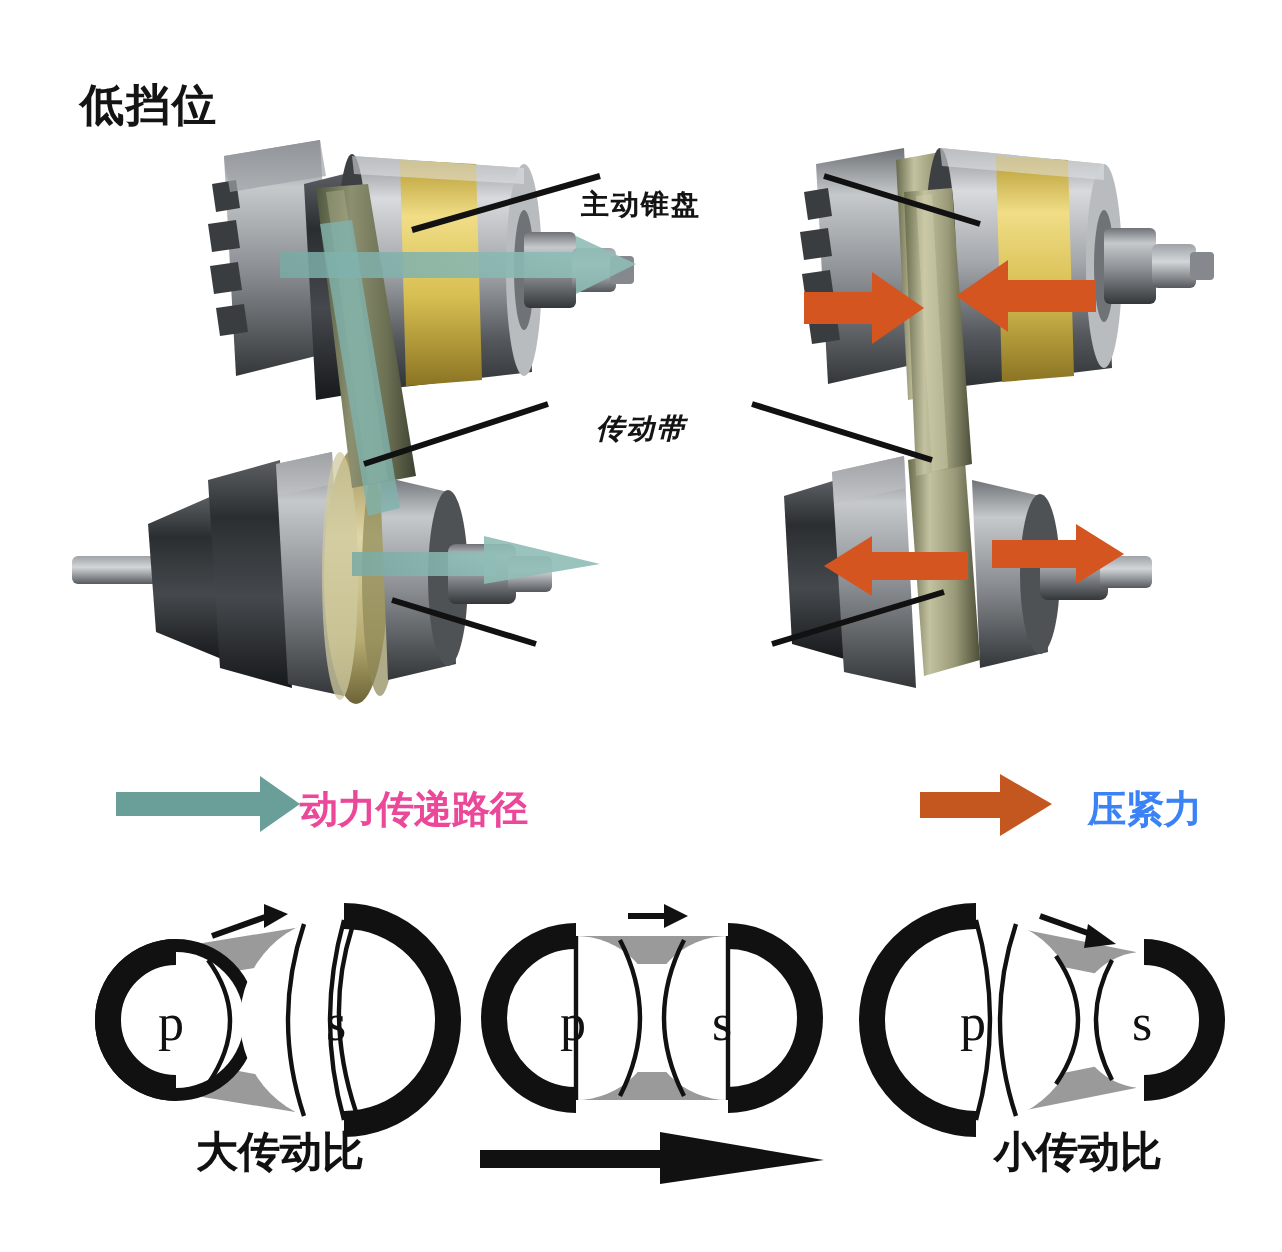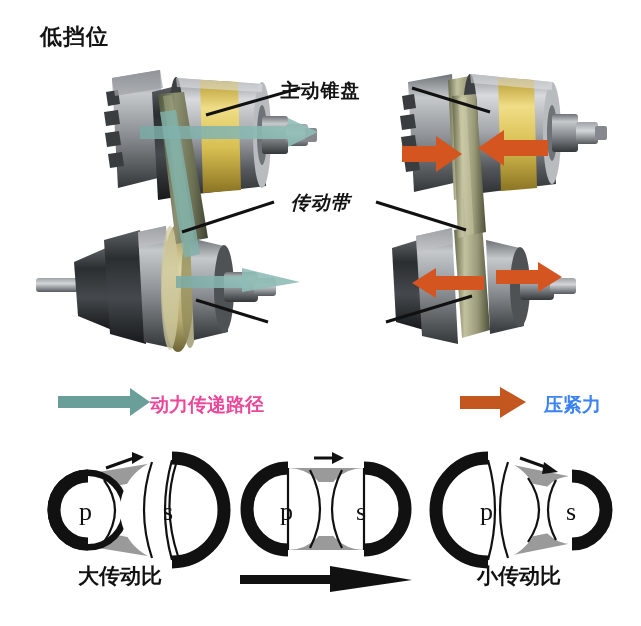--- a/index.html
+++ b/index.html
@@ -3,32 +3,32 @@
 <meta charset="utf-8">
 <style>
   html,body{margin:0;padding:0;}
   body{
     width:641px;height:626px;
     background:#ffffff;
     font-family:"Liberation Sans","DejaVu Sans",sans-serif;
     position:relative;overflow:hidden;
   }
   .stage{position:absolute;left:0;top:0;width:641px;height:626px;}
-  .lbl{position:absolute;font-weight:bold;color:#141414;letter-spacing:1px;white-space:nowrap;}
+  .lbl{position:absolute;font-weight:bold;color:#141414;letter-spacing:1px;white-space:nowrap;margin-top:16px;}
   .hdr{font-size:22px;}
   .hdr-l{left:40px;top:22px;}
   .hdr-r{right:38px;top:22px;}
-  .mid{font-size:19px;left:50%;transform:translateX(-50%);}
+  .mid{font-size:14px;left:50%;transform:translateX(-50%);}
   .m1{top:78px;}
   .m2{top:190px;font-style:italic;}
   .m3{top:308px;}
   .legend-txt{position:absolute;font-size:19px;font-weight:bold;white-space:nowrap;}
   .lg-teal{color:#ec4899;left:150px;top:392px;}
   .lg-orng{color:#3b82f6;left:544px;top:392px;}
-  .ratio{position:absolute;font-size:21px;font-weight:bold;color:#111;white-space:nowrap;}
+  .ratio{position:absolute;font-size:21px;font-weight:bold;color:#111;white-space:nowrap;margin-left:20px;}
   .r-l{left:78px;top:562px;}
   .r-r{left:477px;top:562px;}
   svg{position:absolute;left:0;top:0;}
 </style>
 </head>
 <body>
 
 <div class="stage">
 
   <svg width="641" height="626" viewBox="0 0 641 626">

